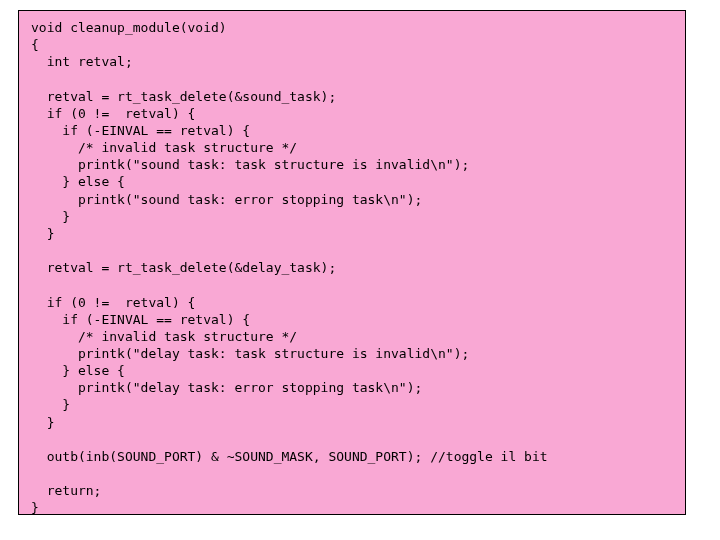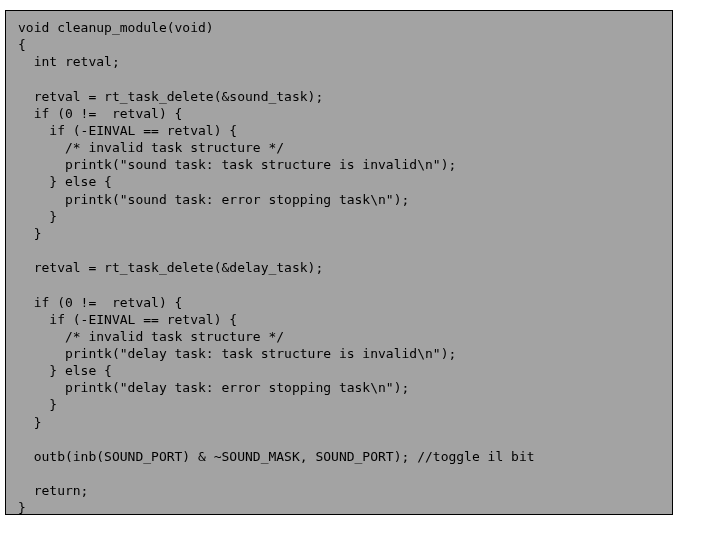--- a/index.html
+++ b/index.html
@@ -9,25 +9,25 @@
     height: 540px;
     background: #ffffff;
     font-family: "Courier New", Courier, monospace;
     font-size: 13px;
     color: #000;
     position: relative;
   }
   .code-box {
     position: absolute;
     top: 10px;
-    left: 5px;
+    left: 18px;
     width: 668px;
     height: 505px;
     border: 1px solid #000;
-    background: #a3a3a3;
+    background: #f9a8d4;
     box-sizing: border-box;
     padding: 8px 12px 8px 12px;
     overflow: hidden;
   }
   pre {
     margin: 0;
     white-space: pre;
     line-height: 1.32;
   }
 </style>

